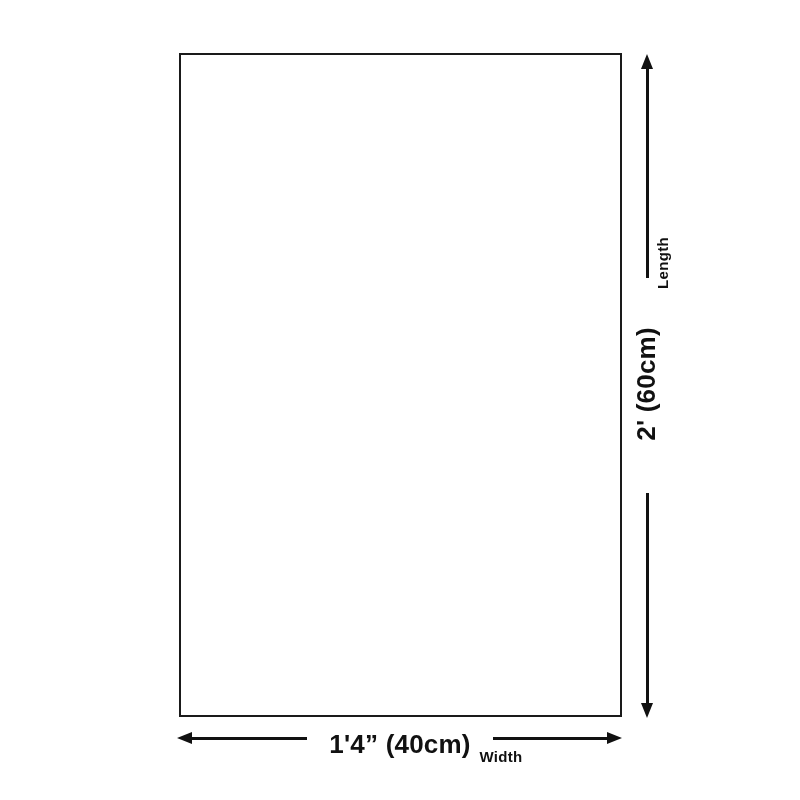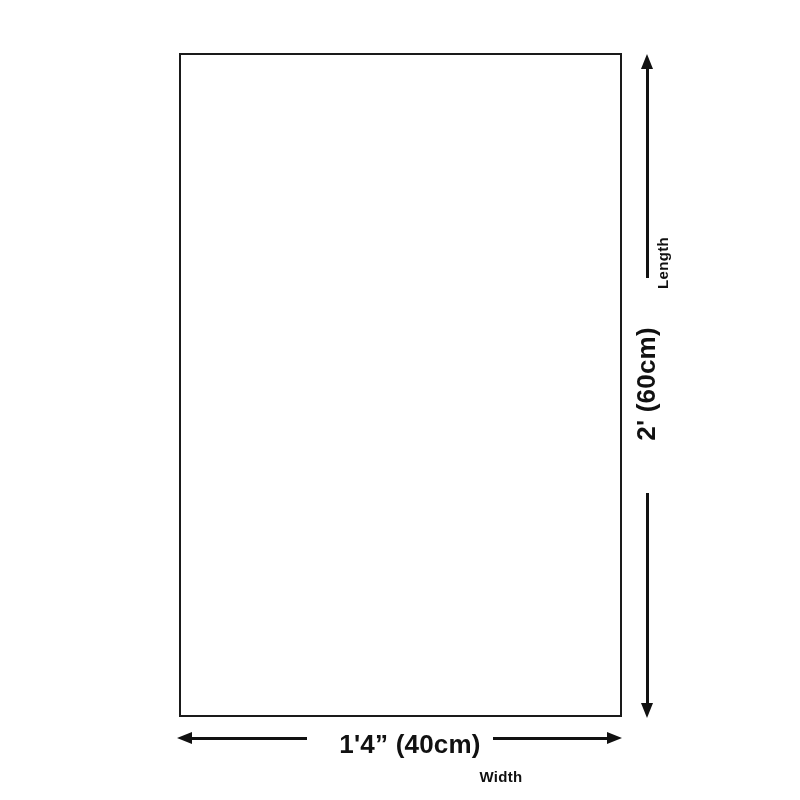--- a/index.html
+++ b/index.html
@@ -75,25 +75,25 @@
   .dim-label.big   { font-size: 26px; letter-spacing: 0.2px; }
   .length-label {
     left: 662px; top: 263px;
     transform: translate(-50%, -50%) rotate(-90deg);
   }
   .length-value {
     left: 646px; top: 384px;
     transform: translate(-50%, -50%) rotate(-90deg);
   }
   .width-value {
-    left: 410px; top: 744px;
+    left: 400px; top: 744px;
     transform: translate(-50%, -50%);
   }
   .width-label {
-    left: 501px; top: 776px;
+    left: 501px; top: 756px;
     transform: translate(-50%, -50%);
   }
 </style>
 </head>
 <body>
 
 <div class="stage">
 
   <div class="product-box"></div>
 

